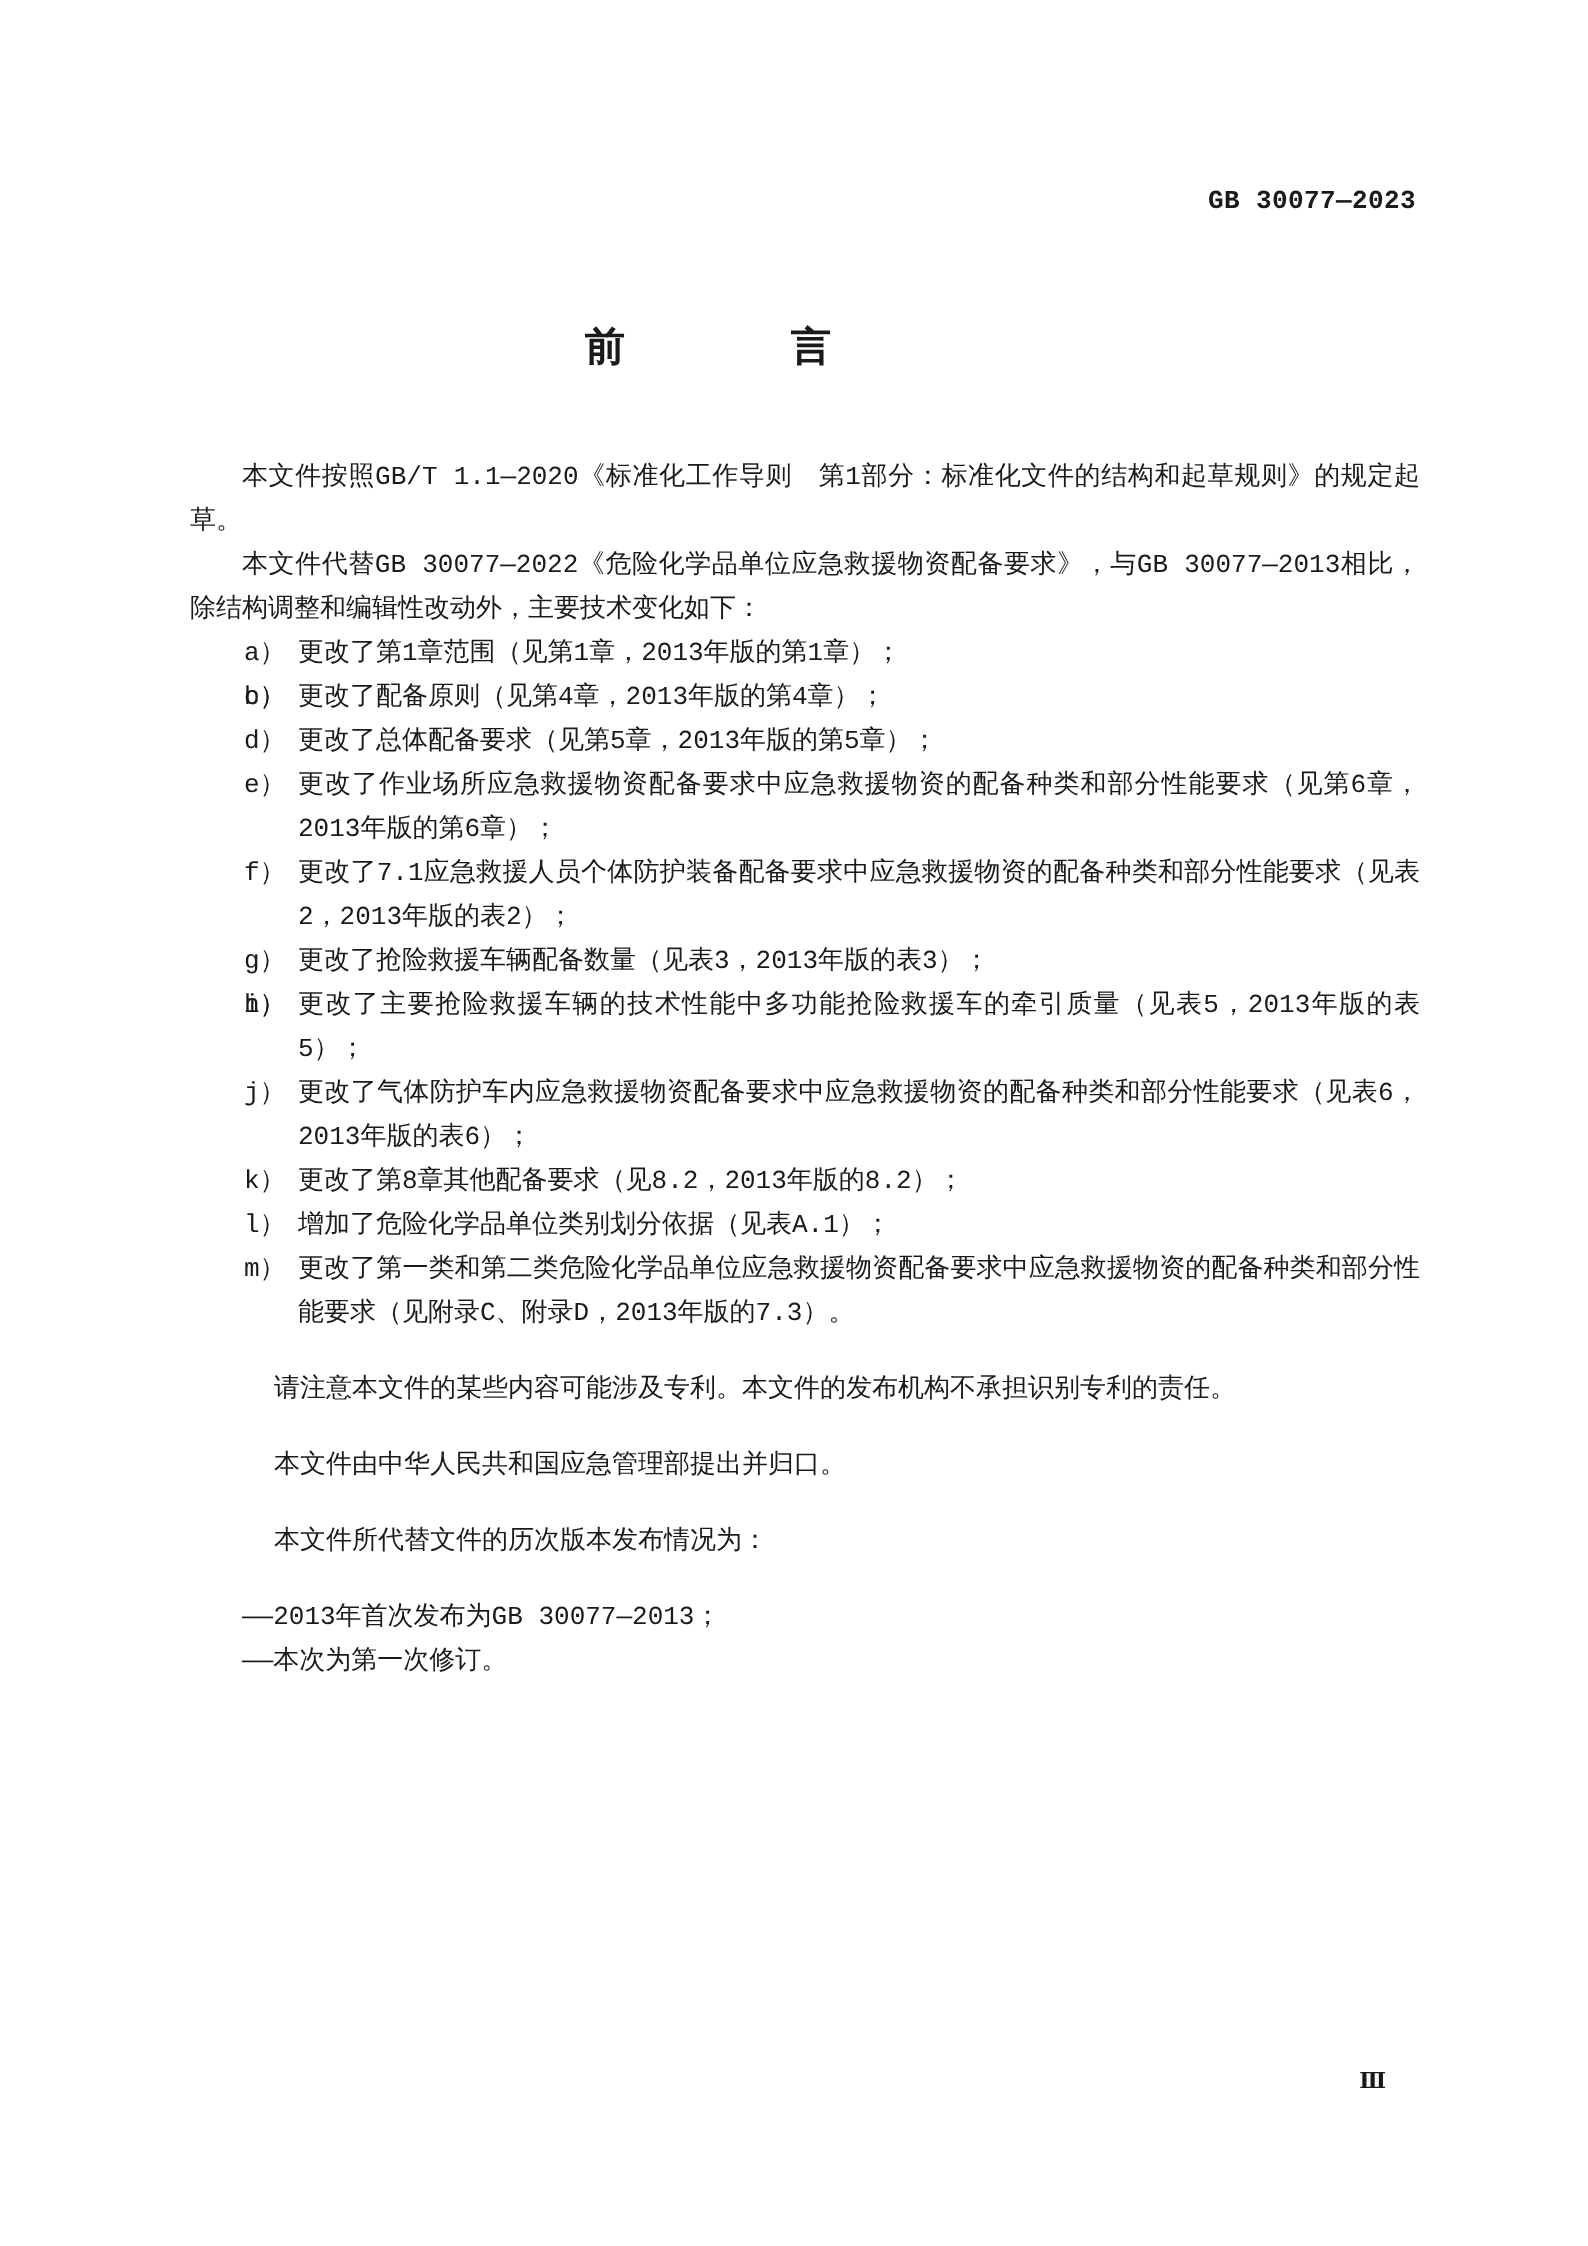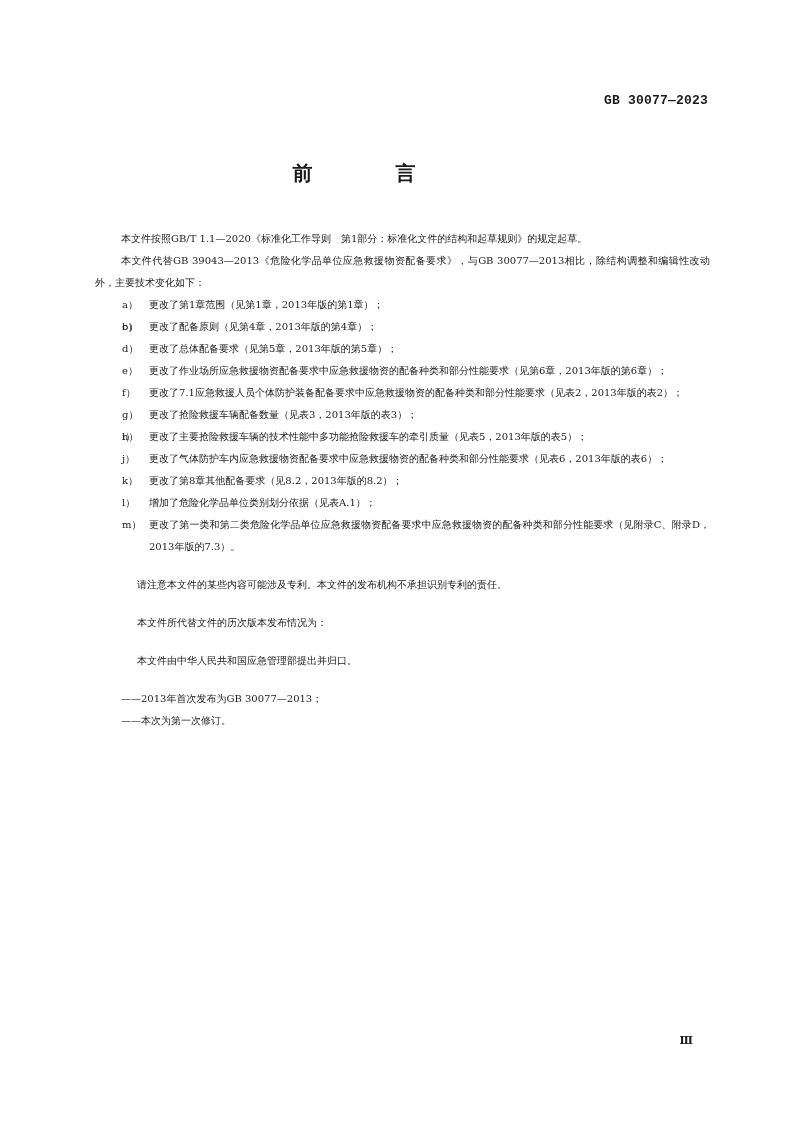--- a/index.html
+++ b/index.html
@@ -3,56 +3,56 @@
 <meta charset="utf-8">
 <style>
   html, body { margin: 0; padding: 0; background: #ffffff; }
   body { width: 794px; height: 1123px; position: relative; overflow: hidden;
          font-family: "DejaVu Serif", "Liberation Serif", serif; color: #1a1a1a; }
   .std-no { position: absolute; top: 93px; right: 86px; font-family: Liberation Mono, monospace;
             font-size: 13px; font-weight: bold; letter-spacing: 0.2px; }
   .title { position: absolute; top: 160px; left: 0; width: 708px; text-align: center;
            font-family: "DejaVu Sans", sans-serif; font-size: 20px; font-weight: bold; letter-spacing: 38px;
            padding-left: 38px; box-sizing: border-box; }
-  .body { position: absolute; top: 228px; left: 95px; width: 615px; font-size: 10px; line-height: 22px; }
+  .body { position: absolute; top: 228px; left: 95px; width: 615px; font-size: 13px; line-height: 22px; font-family: Liberation Mono, monospace; }
   .para { text-indent: 26px; margin: 0; text-align: justify; text-align-last: left; }
   .list { margin: 0; padding: 0; list-style: none; }
   .item { position: relative; padding-left: 54px; margin: 0; text-align: justify; text-align-last: left; }
   .item .lbl { position: absolute; left: 27px; top: 0; }
   .plain { margin: 16px; padding-left: 26px; }
   .dash { margin: 0; padding-left: 26px; }
   .page-no { position: absolute; top: 1034px; right: 101px; font-family: "DejaVu Serif", serif;
              font-size: 11px; font-weight: bold; }
 </style>
 </head>
 <body>
 
 <div class="std-no">GB 30077—2023</div>
 <div class="title">前 言</div>
 
 <div class="body">
   <p class="para">本文件按照GB/T 1.1—2020《标准化工作导则　第1部分：标准化文件的结构和起草规则》的规定起草。</p>
-  <p class="para">本文件代替GB 39043—2013《危险化学品单位应急救援物资配备要求》，与GB 30077—2013相比，除结构调整和编辑性改动外，主要技术变化如下：</p>
+  <p class="para">本文件代替GB 30077—2022《危险化学品单位应急救援物资配备要求》，与GB 30077—2013相比，除结构调整和编辑性改动外，主要技术变化如下：</p>
 
   <ul class="list">
     <li class="item"><span class="lbl">a）</span><span>更改了第1章范围（见第1章，2013年版的第1章）；</span></li>
     <li class="item"><span class="lbl">b）</span></li>
     <li class="item"><span class="lbl">c）</span><span>更改了配备原则（见第4章，2013年版的第4章）；</span></li>
     <li class="item"><span class="lbl">d）</span><span>更改了总体配备要求（见第5章，2013年版的第5章）；</span></li>
     <li class="item"><span class="lbl">e）</span><span>更改了作业场所应急救援物资配备要求中应急救援物资的配备种类和部分性能要求（见第6章，2013年版的第6章）；</span></li>
     <li class="item"><span class="lbl">f）</span><span>更改了7.1应急救援人员个体防护装备配备要求中应急救援物资的配备种类和部分性能要求（见表2，2013年版的表2）；</span></li>
     <li class="item"><span class="lbl">g）</span><span>更改了抢险救援车辆配备数量（见表3，2013年版的表3）；</span></li>
     <li class="item"><span class="lbl">h）</span></li>
     <li class="item"><span class="lbl">i）</span><span>更改了主要抢险救援车辆的技术性能中多功能抢险救援车的牵引质量（见表5，2013年版的表5）；</span></li>
     <li class="item"><span class="lbl">j）</span><span>更改了气体防护车内应急救援物资配备要求中应急救援物资的配备种类和部分性能要求（见表6，2013年版的表6）；</span></li>
     <li class="item"><span class="lbl">k）</span><span>更改了第8章其他配备要求（见8.2，2013年版的8.2）；</span></li>
     <li class="item"><span class="lbl">l）</span><span>增加了危险化学品单位类别划分依据（见表A.1）；</span></li>
     <li class="item"><span class="lbl">m）</span><span>更改了第一类和第二类危险化学品单位应急救援物资配备要求中应急救援物资的配备种类和部分性能要求（见附录C、附录D，2013年版的7.3）。</span></li>
   </ul>
 
   <p class="plain">请注意本文件的某些内容可能涉及专利。本文件的发布机构不承担识别专利的责任。</p>
+  <p class="plain">本文件由中华人民共和国应急管理部提出并归口。</p>
   <p class="plain">本文件所代替文件的历次版本发布情况为：</p>
-  <p class="plain">本文件由中华人民共和国应急管理部提出并归口。</p>
   <p class="dash">——2013年首次发布为GB 30077—2013；</p>
   <p class="dash">——本次为第一次修订。</p>
 </div>
 
 <div class="page-no">Ⅲ</div>
 
 </body></html>

